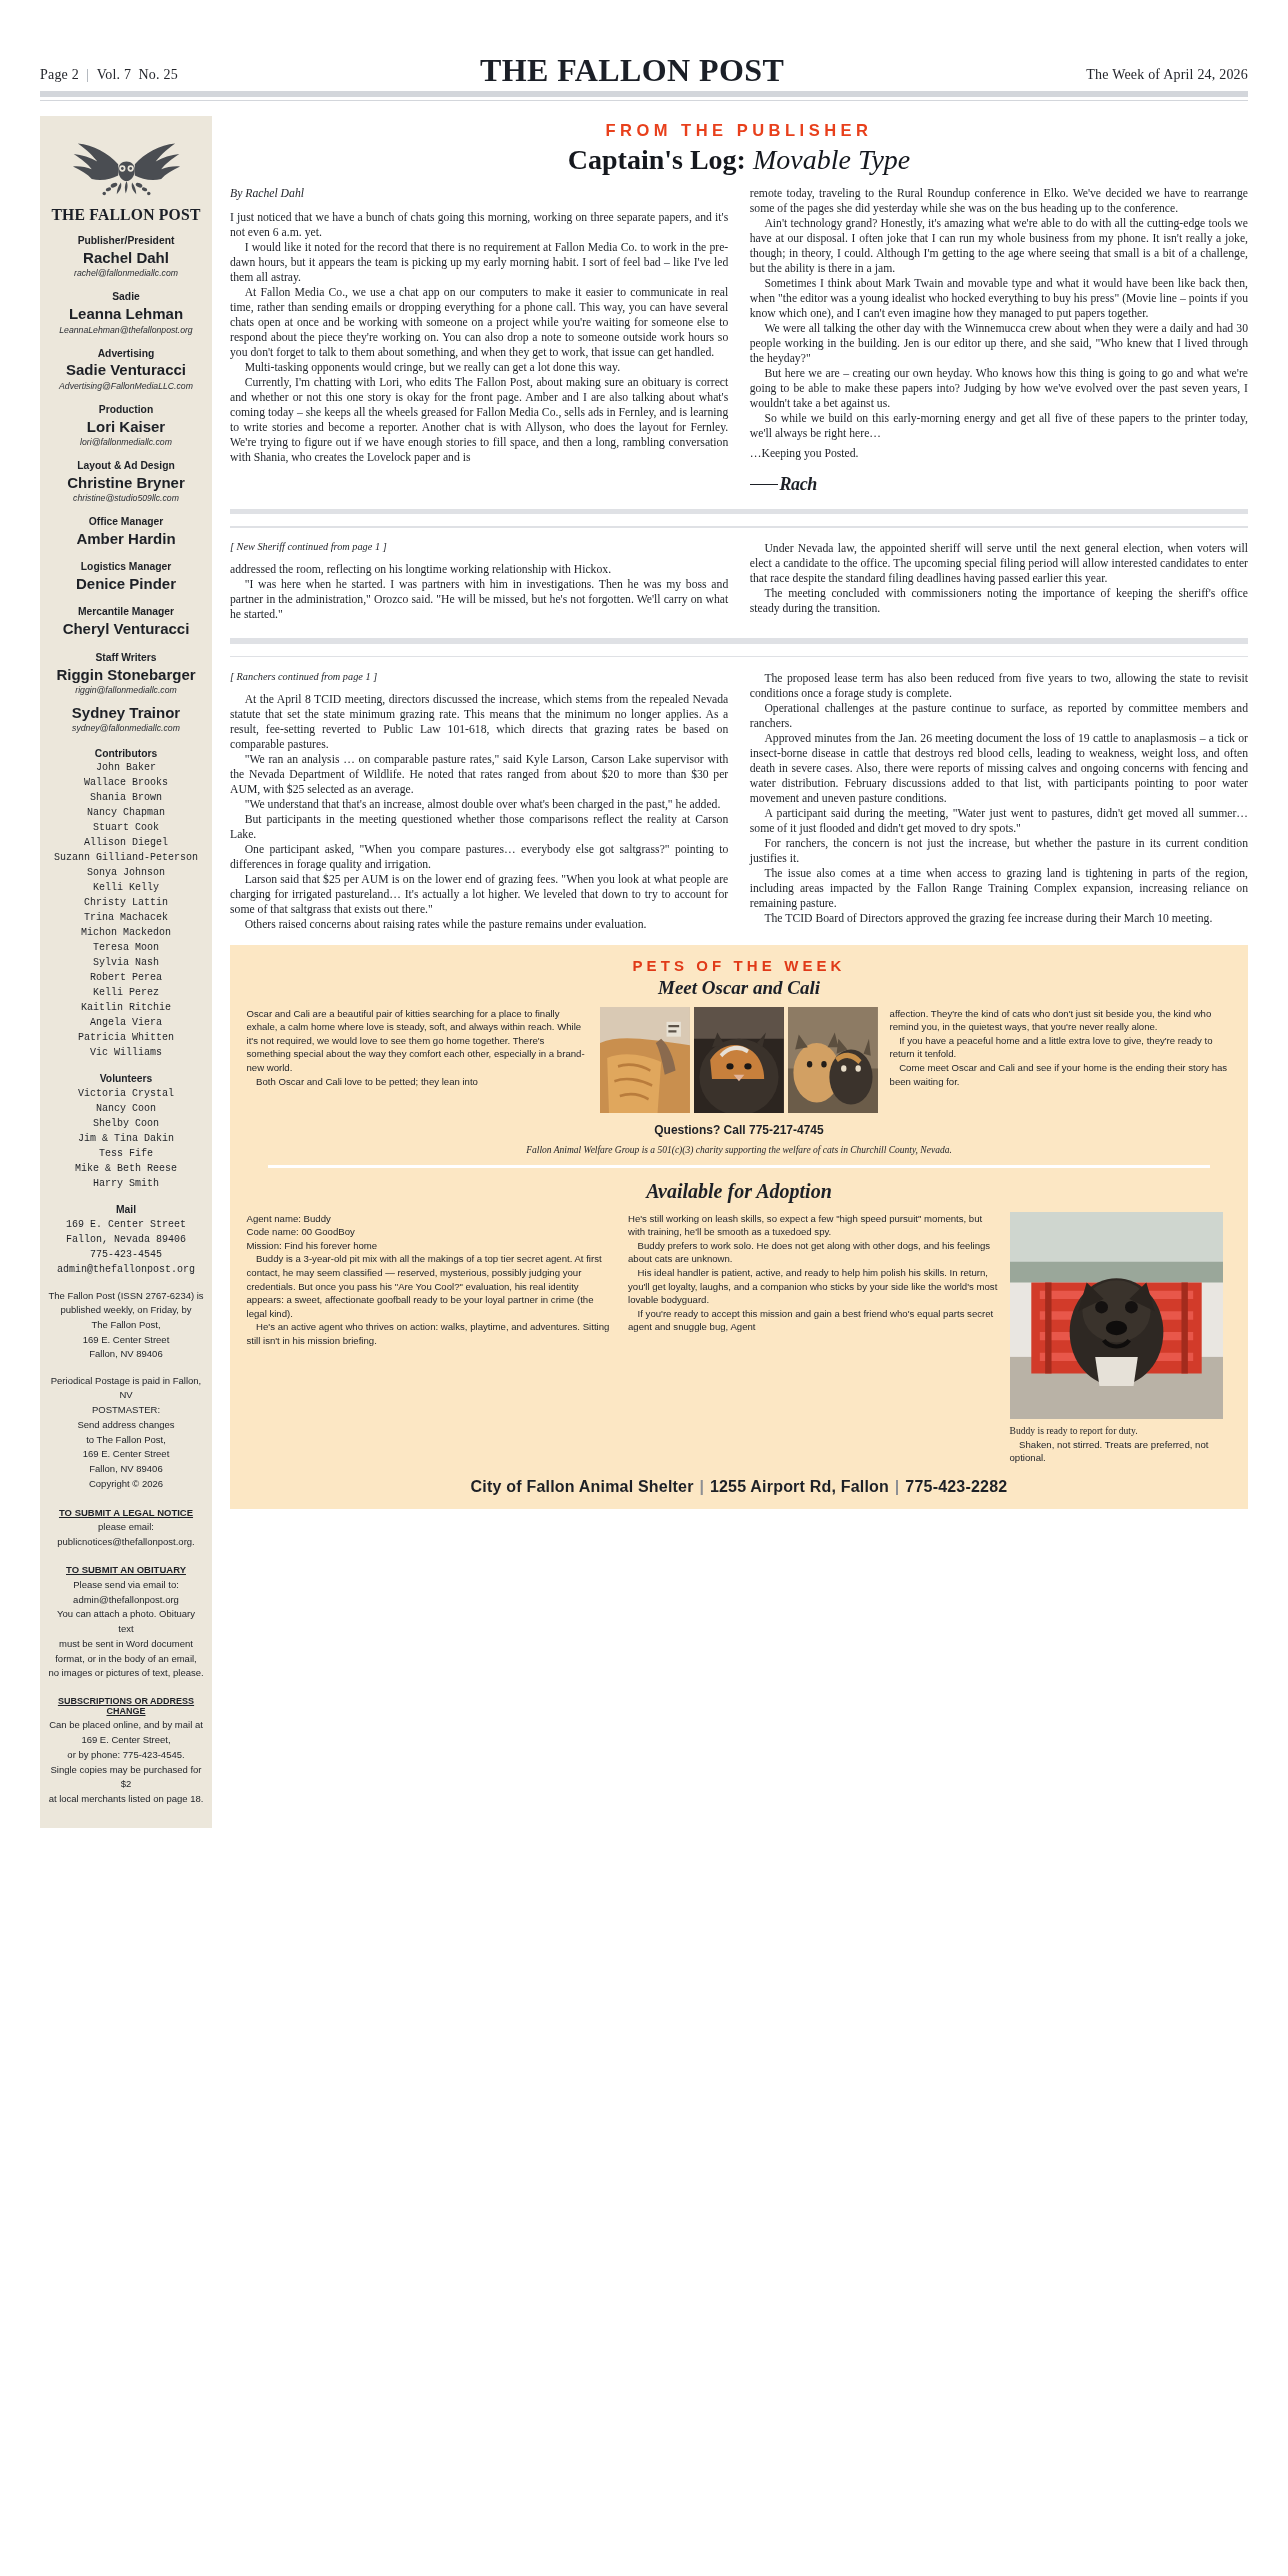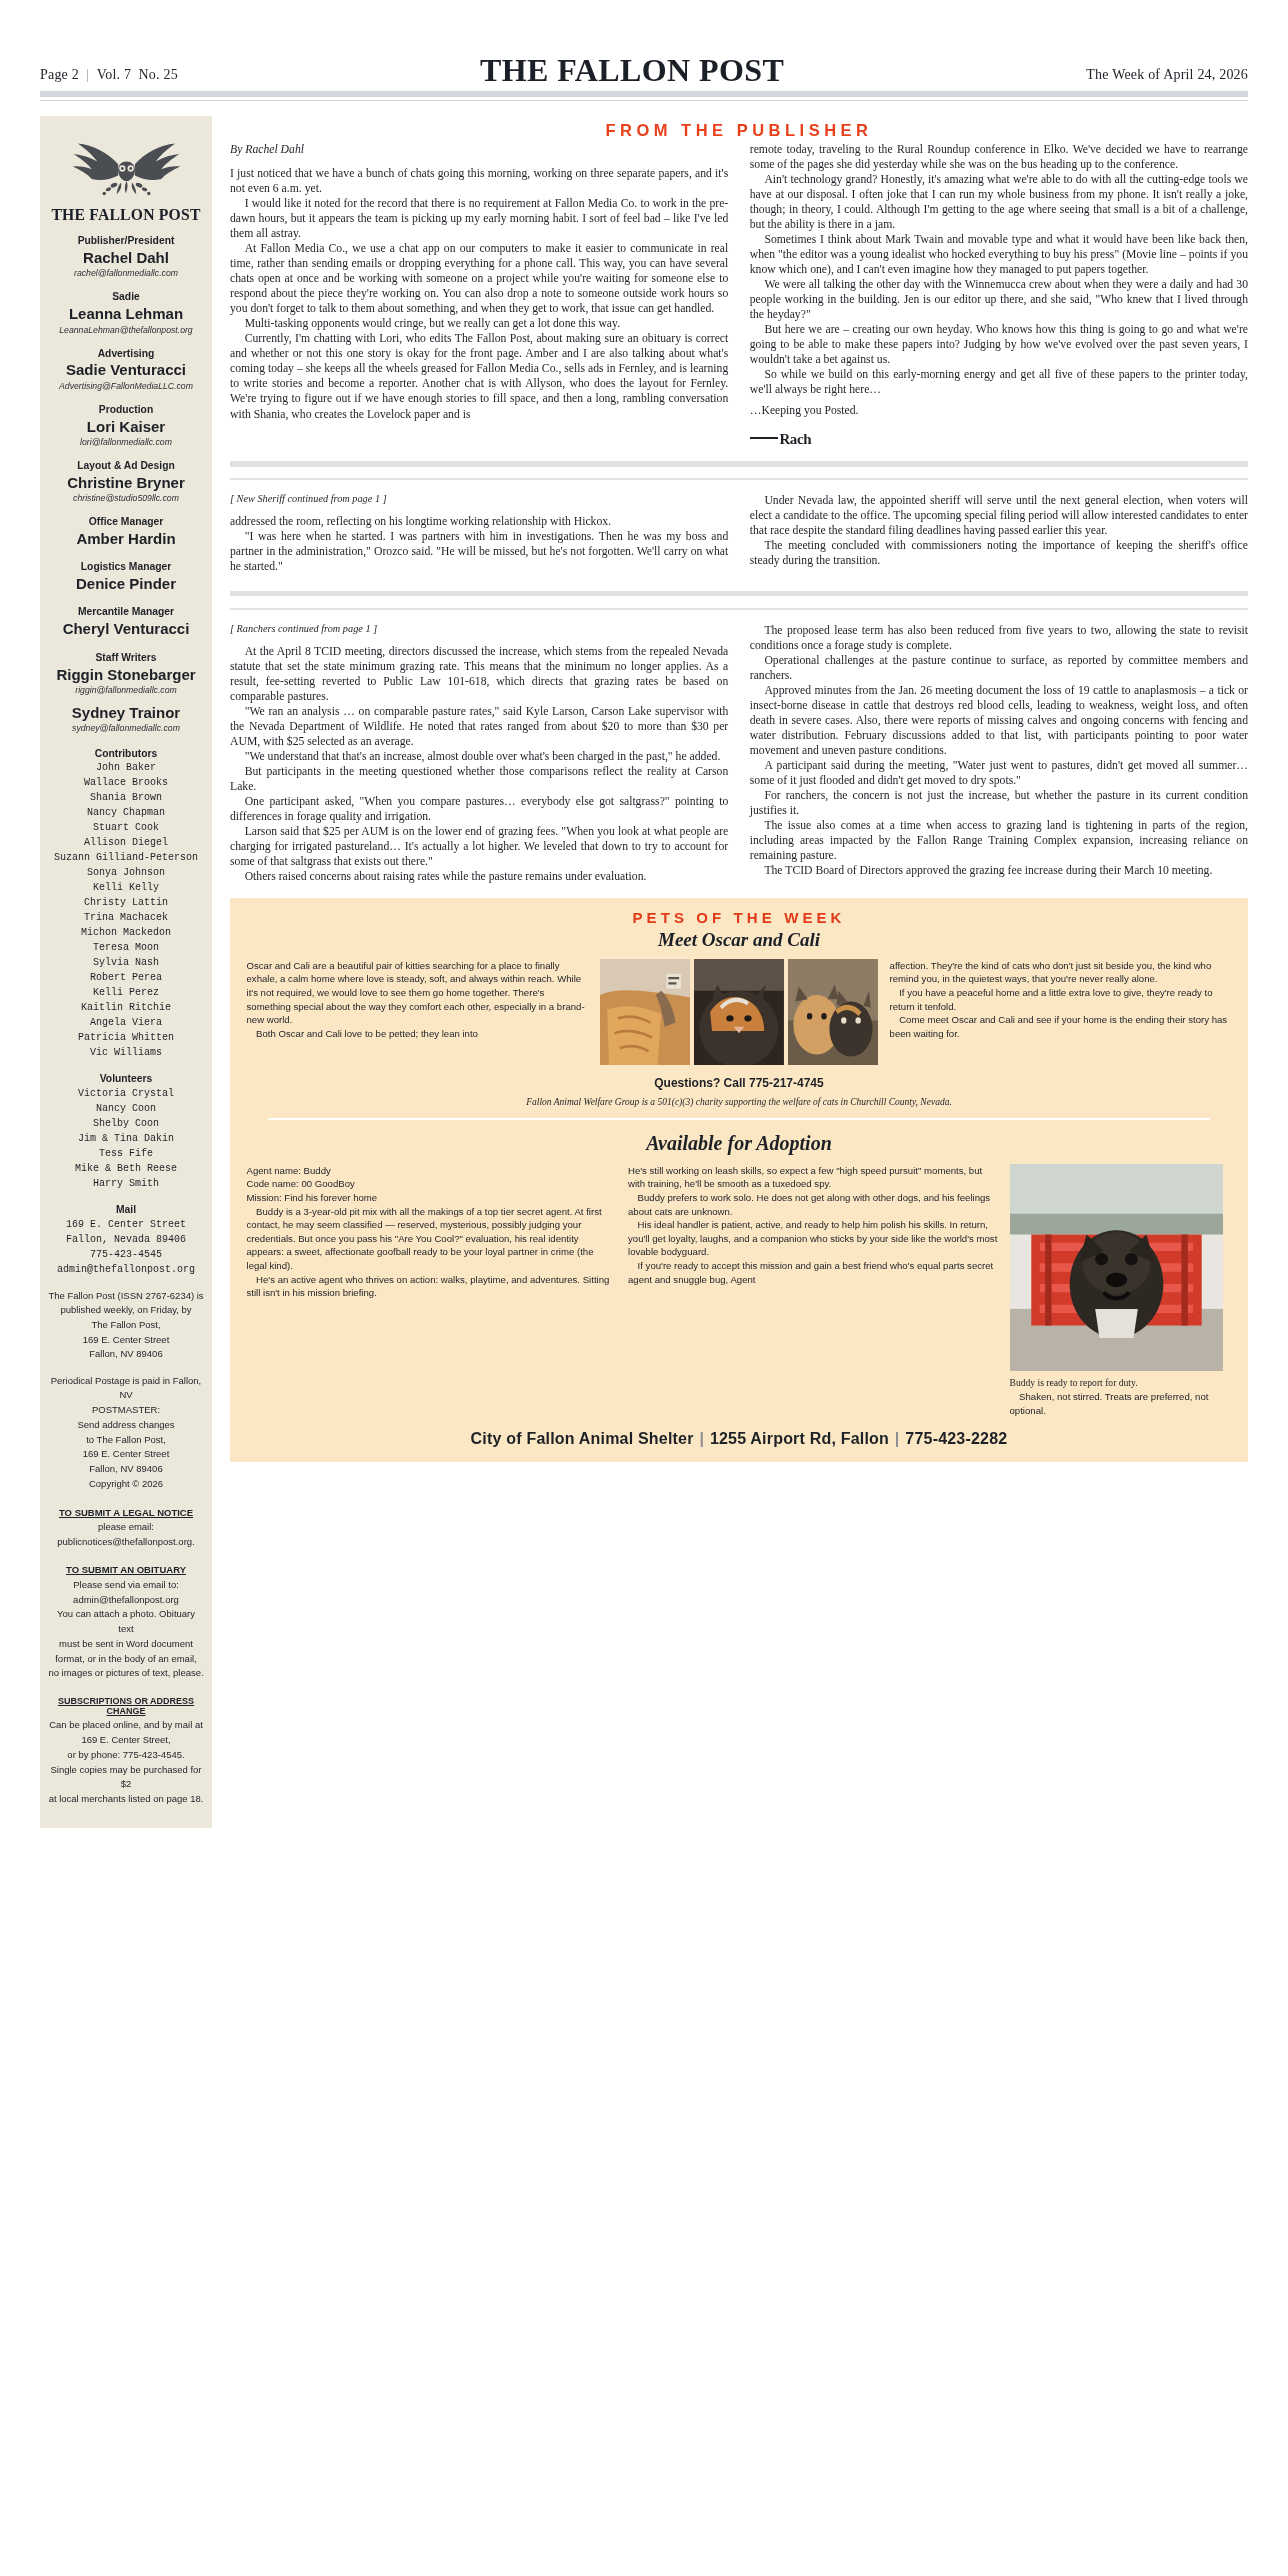--- a/index.html
+++ b/index.html
@@ -59,22 +59,22 @@
   }
   .headline b { font-weight:700; }
   .headline i { font-weight:400; font-style:italic; }
 
   .cols2 { column-count:2; column-gap: 21.5px; }
   .cols2 p { margin:0; text-indent: 1.25em; font-size:11.7px; line-height:1.285; text-align:justify; hyphens:auto; }
   .cols2 p.noind { text-indent:0; }
   .byline { font-style:italic; font-size:11px; margin:0 0 9px 0 !important; text-indent:0 !important; }
   .signoff { margin-top:5px !important; text-indent:0 !important; }
   .sig {
-    font-family:"Liberation Serif", serif; font-weight:700;
-    font-size:15px; margin-top:13px; letter-spacing:-0.4px;
+    font-family:"Liberation Serif", serif; font-style:italic; font-weight:700;
+    font-size:18px; margin-top:13px; letter-spacing:-0.4px;
   }
   .sig .dash { display:inline-block; width:28px; height:1.7px; background:#1d2026; vertical-align:5px; margin-right:1.7px;}
 
   .hr-sec { height:5.8px; background:#dfe1e5; margin: 13.2px 0 11.6px 0; }
   .hr-thin { height:1.7px; background:#dfe1e5; margin: 0 0 13.2px 0; }
 
   .cont-tag { font-family:"Liberation Serif", serif; font-style:italic; font-size:10.3px; margin:0 0 10px 0; }
 
   
   .pets {
@@ -274,20 +274,24 @@
           <div>Single copies may be purchased for $2</div>
           <div>at local merchants listed on page 18.</div>
         </div>
       </div>
     </aside>
 
     <main class="main">
 
       <section>
         <div class="kicker">FROM THE PUBLISHER</div>
+        <h1 class="headline">
+          <b>Captain's Log:</b>
+          <i>Movable Type</i>
+        </h1>
         <div class="cols2">
           <p class="byline">By Rachel Dahl</p>
           <p class="noind">I just noticed that we have a bunch of chats going this morning, working on three separate papers, and it's not even 6 a.m. yet.</p>
           <p>I would like it noted for the record that there is no requirement at Fallon Media Co. to work in the pre-dawn hours, but it appears the team is picking up my early morning habit. I sort of feel bad – like I've led them all astray.</p>
           <p>At Fallon Media Co., we use a chat app on our computers to make it easier to communicate in real time, rather than sending emails or dropping everything for a phone call. This way, you can have several chats open at once and be working with someone on a project while you're waiting for someone else to respond about the piece they're working on. You can also drop a note to someone outside work hours so you don't forget to talk to them about something, and when they get to work, that issue can get handled.</p>
           <p>Multi-tasking opponents would cringe, but we really can get a lot done this way.</p>
           <p>Currently, I'm chatting with Lori, who edits The Fallon Post, about making sure an obituary is correct and whether or not this one story is okay for the front page. Amber and I are also talking about what's coming today – she keeps all the wheels greased for Fallon Media Co., sells ads in Fernley, and is learning to write stories and become a reporter. Another chat is with Allyson, who does the layout for Fernley. We're trying to figure out if we have enough stories to fill space, and then a long, rambling conversation with Shania, who creates the Lovelock paper and is</p>
           <p class="noind">remote today, traveling to the Rural Roundup conference in Elko. We've decided we have to rearrange some of the pages she did yesterday while she was on the bus heading up to the conference.</p>
           <p>Ain't technology grand? Honestly, it's amazing what we're able to do with all the cutting-edge tools we have at our disposal. I often joke that I can run my whole business from my phone. It isn't really a joke, though; in theory, I could. Although I'm getting to the age where seeing that small is a bit of a challenge, but the ability is there in a jam.</p>
           <p>Sometimes I think about Mark Twain and movable type and what it would have been like back then, when "the editor was a young idealist who hocked everything to buy his press" (Movie line – points if you know which one), and I can't even imagine how they managed to put papers together.</p>

